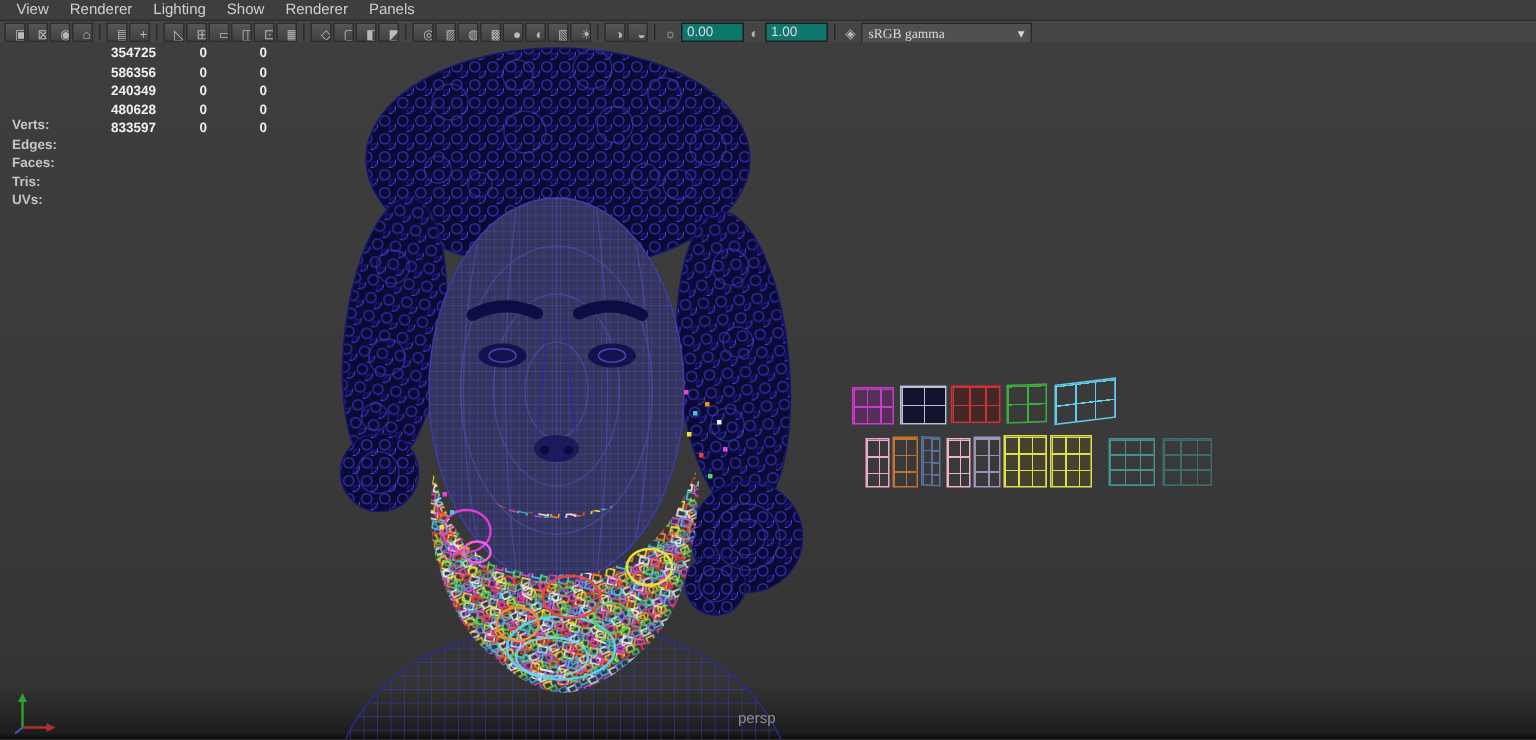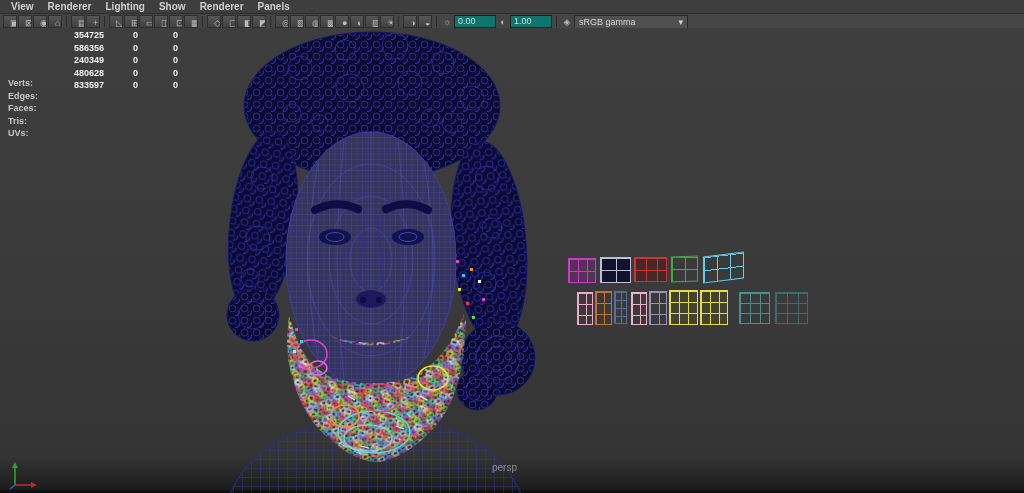--- a/index.html
+++ b/index.html
@@ -1,53 +1,53 @@
 <!DOCTYPE html>
 <html><head>
 <meta charset="utf-8">
 <style>
   html,body{margin:0;padding:0;width:1024px;height:493px;overflow:hidden;
     font-family:"Liberation Sans",sans-serif;background:#3a3a3a;position:relative;}
   
   .menubar{height:13px;background:#3e3e3e;border-bottom:1px solid #2c2c2c;
     display:flex;align-items:center;padding:0 4px;}
-  .menu-item{font-size:10px;line-height:13px;color:#cfcfcf;padding:0 7px;cursor:default;font-weight:bold;}
+  .menu-item{font-size:10px;line-height:13px;color:#cfcfcf;padding:0 7px;cursor:default;}
   
   .toolbar{height:15px;background:#454545;border-bottom:1px solid #242424;
     display:flex;align-items:center;padding:0 3px;gap:1px;}
   .tool-group{display:flex;gap:1px;align-items:center;}
   .tool-btn{width:14px;height:13px;font-size:9px;line-height:12px;text-align:center;
     color:#b9b9b9;background:linear-gradient(#565656,#414141);border:1px solid #2e2e2e;
     box-sizing:border-box;overflow:hidden;}
   .sep{width:1px;height:11px;background:#2a2a2a;margin:0 3px;}
   .mini-icon{font-size:9px;color:#b9b9b9;width:12px;text-align:center;}
   .tool-field{width:34px;height:11px;background:#0f766e;border:1px solid #1f1f1f;
     color:#dcdcdc;font-size:9px;line-height:11px;padding:0 3px;}
   .tool-dropdown{width:104px;height:12px;background:#505050;border:1px solid #2a2a2a;
     color:#d8d8d8;font-size:9px;line-height:12px;padding:0 4px;display:flex;
-    justify-content:space-between;align-items:center;}
+    justify-content:space-between;align-items:center;font-family:Liberation Serif, serif;}
   
   .viewport{position:absolute;top:28px;left:0;width:1024px;height:465px;
     background:linear-gradient(180deg,#3e3e3e 0%,#3a3a3a 55%,#343434 92%,#1d1d1d 99%,#0b0b0b 100%);}
   .scene{position:absolute;top:0;left:0;}
   
   .hud{position:absolute;top:2px;left:8px;}
   .hud-row{display:grid;grid-template-columns:50px 46px 34px 40px;height:12.6px;
     font-size:9px;font-weight:bold;}
   .hud-label{color:#c6c6c6;text-align:left;margin-top:48px;}
   .hud-val{color:#efefef;text-align:right;}
   
   .swatch-layer{position:absolute;top:0;left:0;width:1024px;height:465px;}
   .swatch{position:absolute;box-sizing:border-box;border:1px solid var(--c,#888);
     background-color:var(--bg,transparent);
     background-image:repeating-linear-gradient(to right,var(--c,#888) 0 1px,transparent 1px var(--cw,10px)),
                      repeating-linear-gradient(to bottom,var(--c,#888) 0 1px,transparent 1px var(--ch,10px));
     transform:skewY(var(--sk,0deg));}
   
-  .camera-label{position:absolute;left:492px;bottom:20px;color:#8f8f8f;font-size:10px;}
+  .camera-label{position:absolute;left:492px;bottom:8px;color:#8f8f8f;font-size:10px;}
   .axis-gizmo{position:absolute;left:6px;bottom:3px;}
 </style>
 </head>
 <body>
 
 <div class="menubar">
 
     <span class="menu-item">View</span>
 
     <span class="menu-item">Renderer</span>

